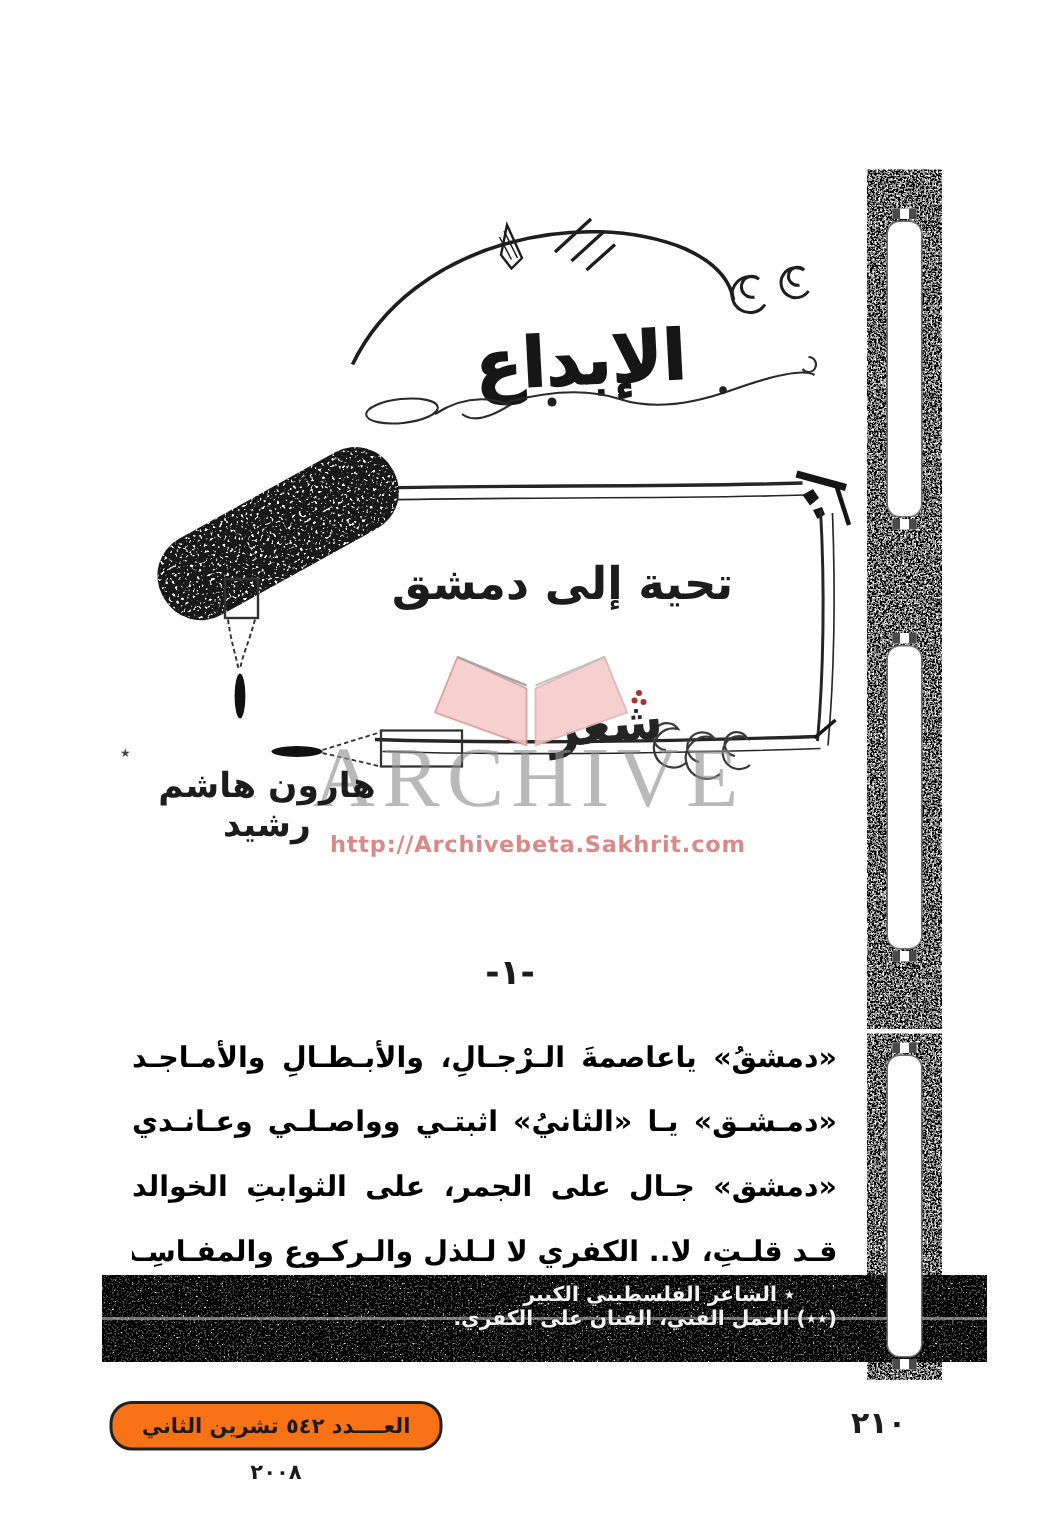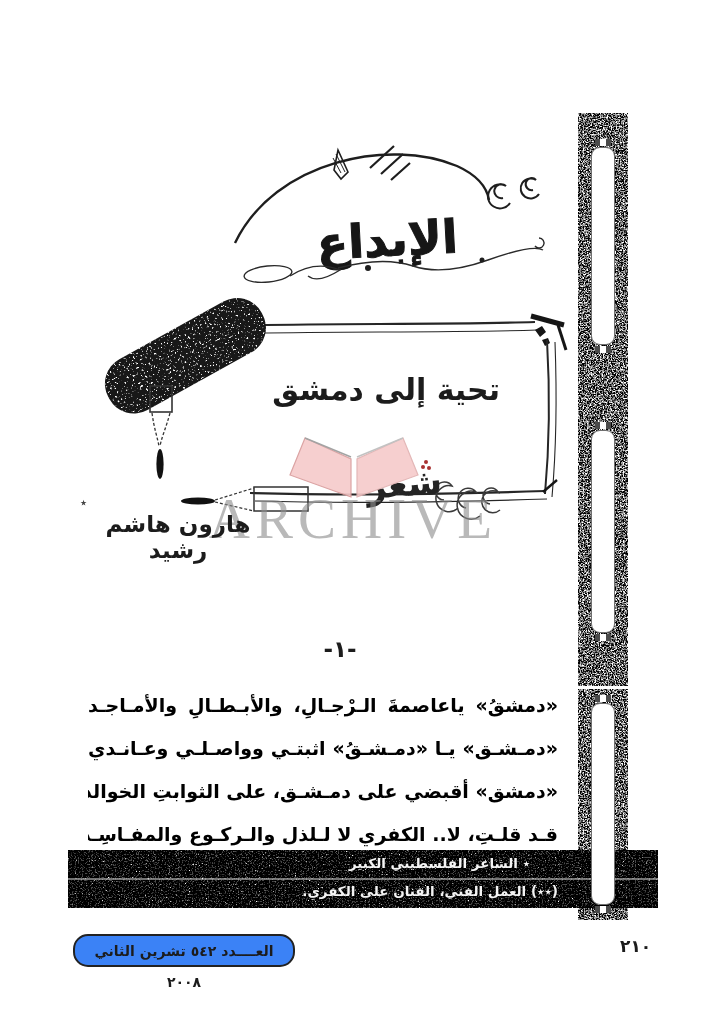--- a/index.html
+++ b/index.html
@@ -3,21 +3,21 @@
 <meta charset="utf-8">
 <style>
   html,body{margin:0;padding:0;background:#888;}
   .page{position:relative;width:709px;height:1024px;background:#ffffff;margin:0 auto;
         overflow:hidden;font-family:"DejaVu Sans",sans-serif;color:#1c1c1c;}
   .abs{position:absolute;}
   
   .logo-svg{left:220px;top:138px;}
   
   .frame-svg{left:195px;top:310px;}
-  .page-title{left:250px;top:372px;width:250px;text-align:right;font-size:30px;
+  .page-title{left:250px;top:372px;width:250px;text-align:center;font-size:30px;
               font-weight:bold;direction:rtl;letter-spacing:1px;}
   
   .log-svg{left:88px;top:272px;}
   .pen-svg{left:168px;top:480px;}
   .swirl-svg{left:432px;top:474px;}
   .genre{left:366px;top:464px;font-size:35px;font-weight:bold;direction:rtl;
          transform:rotate(-5deg);color:#242424;}
   .genre-dots{left:421px;top:465px;width:4px;height:4px;border-radius:50%;background:#a83232;
               box-shadow:6px 1px 0 #a83232,3px -5px 0 #a83232;}
   
@@ -36,35 +36,35 @@
                   font-weight:bold;direction:rtl;letter-spacing:2px;}
   .poem{left:88px;top:684px;width:470px;direction:rtl;}
   .poem .line{height:43px;line-height:43px;font-size:19px;font-weight:bold;color:#000000;
               text-align:justify;text-align-last:justify;white-space:nowrap;overflow:hidden;}
   
   .notes-bar{left:68px;top:850px;width:590px;height:58px;z-index:4;}
   .notes-bar svg{position:absolute;left:0;top:0;}
   .note-line{position:absolute;right:0;width:100%;direction:rtl;color:#f4f4f4;
              font-size:13.5px;font-weight:bold;text-shadow:0 0 2px rgba(0,0,0,.8);}
   .note-1{top:5px;padding-right:128px;box-sizing:border-box;}
-  .note-2{top:33px;padding-right:100px;box-sizing:border-box;}
+  .note-2{top:21px;padding-right:100px;box-sizing:border-box;}
   .note-divider{position:absolute;left:0;right:0;top:28px;height:2px;
                 background:rgba(255,255,255,.45);}
   
   .strip-svg{left:578px;top:113px;z-index:1;}
   .capsule{position:absolute;left:591px;width:24px;background:#fff;border:1px solid #6f6f6f;
            border-radius:9px;box-sizing:border-box;z-index:5;}
   .cap-orn{position:absolute;left:595px;width:6px;height:7px;border-left:5px solid #4a4a4a;
            border-right:5px solid #4a4a4a;background:#fff;z-index:5;}
   .strip-line{left:578px;top:686px;width:50px;height:3px;background:#fff;z-index:5;}
   
   .issue-box{left:73px;top:934px;width:222px;height:33px;border:2px solid #222;
              border-radius:15px;text-align:center;line-height:31px;font-size:14px;
-             font-weight:bold;direction:rtl;box-sizing:border-box;background:#3b82f6;}
-  .page-number{left:620px;top:936px;width:44px;text-align:left;font-size:17px;
+             font-weight:bold;direction:rtl;box-sizing:border-box;background:#f97316;}
+  .page-number{left:560px;top:936px;width:44px;text-align:right;font-size:20px;
                font-weight:bold;direction:rtl;}
 </style>
 </head>
 <body>
 
 <div class="page">
 
   <svg class="abs logo-svg" width="330" height="150" viewBox="0 0 330 150">
     <path d="M15,105 C55,22 170,0 237,28 C259,38 267,50 269,62" fill="none" stroke="#1e1e1e" stroke-width="2.4"></path>
     <path d="M150,30 l24,-22 M161,36 l22,-20 M171,42 l19,-17" stroke="#1e1e1e" stroke-width="2.2" fill="none"></path>
@@ -133,29 +133,30 @@
   <div class="abs genre-dots"></div>
 
   <svg class="abs book-svg" width="145" height="68" viewBox="0 0 145 68">
     <path d="M69,64 L8,42 L23,5 L69,26 Z" fill="#f6caca" stroke="#d79a9a" stroke-width="1.2"></path>
     <path d="M75,64 L136,42 L121,5 L75,26 Z" fill="#f6caca" stroke="#e0b0b0" stroke-width="1.2"></path>
     <path d="M23,5 L69,24" fill="none" stroke="#9a9a9a" stroke-width="1.6"></path>
     <path d="M121,5 L75,24" fill="none" stroke="#bcbcbc" stroke-width="1.6"></path>
   </svg>
 
   <div class="abs wm-word">ARCHIVE</div>
+  <div class="abs wm-url">http://Archivebeta.Sakhrit.com</div>
 
   <div class="abs author-mark">٭</div>
   <div class="abs author-name">هارون هاشم رشيد</div>
 
   <div class="abs section-marker">-١-</div>
   <div class="abs poem">
     <div class="line">«دمشقُ» ياعاصمةَ الـرْجـالِ، والأبـطـالِ والأمـاجـد</div>
-    <div class="line">«دمـشـق» يـا «دمـشـقُ» اثبتـي وواصـلـي وعـانـدي</div>
-    <div class="line">«دمشق» أقبضي على دمـشـق، على الثوابتِ الخوالد</div>
+    <div class="line">«دمـشـق» يـا «الثانيُ» اثبتـي وواصـلـي وعـانـدي</div>
+    <div class="line">«دمشق» جـال على الجمر، على الثوابتِ الخوالد</div>
     <div class="line">قـد قلـتِ، لا.. الكفري لا لـلذل والـركـوع والمفـاسِـد</div>
   </div>
 
   <svg class="abs strip-svg" width="50" height="807" viewBox="0 0 50 807">
     <defs>
       <filter id="nSa" x="0" y="0" width="100%" height="100%">
         <feTurbulence type="fractalNoise" baseFrequency="0.75" numOctaves="2" seed="11"></feTurbulence>
         <feColorMatrix type="matrix" values="0 0 0 0 0  0 0 0 0 0  0 0 0 0 0  0 0 0 8 -3.4"></feColorMatrix>
       </filter>
       <filter id="nSb" x="0" y="0" width="100%" height="100%">

